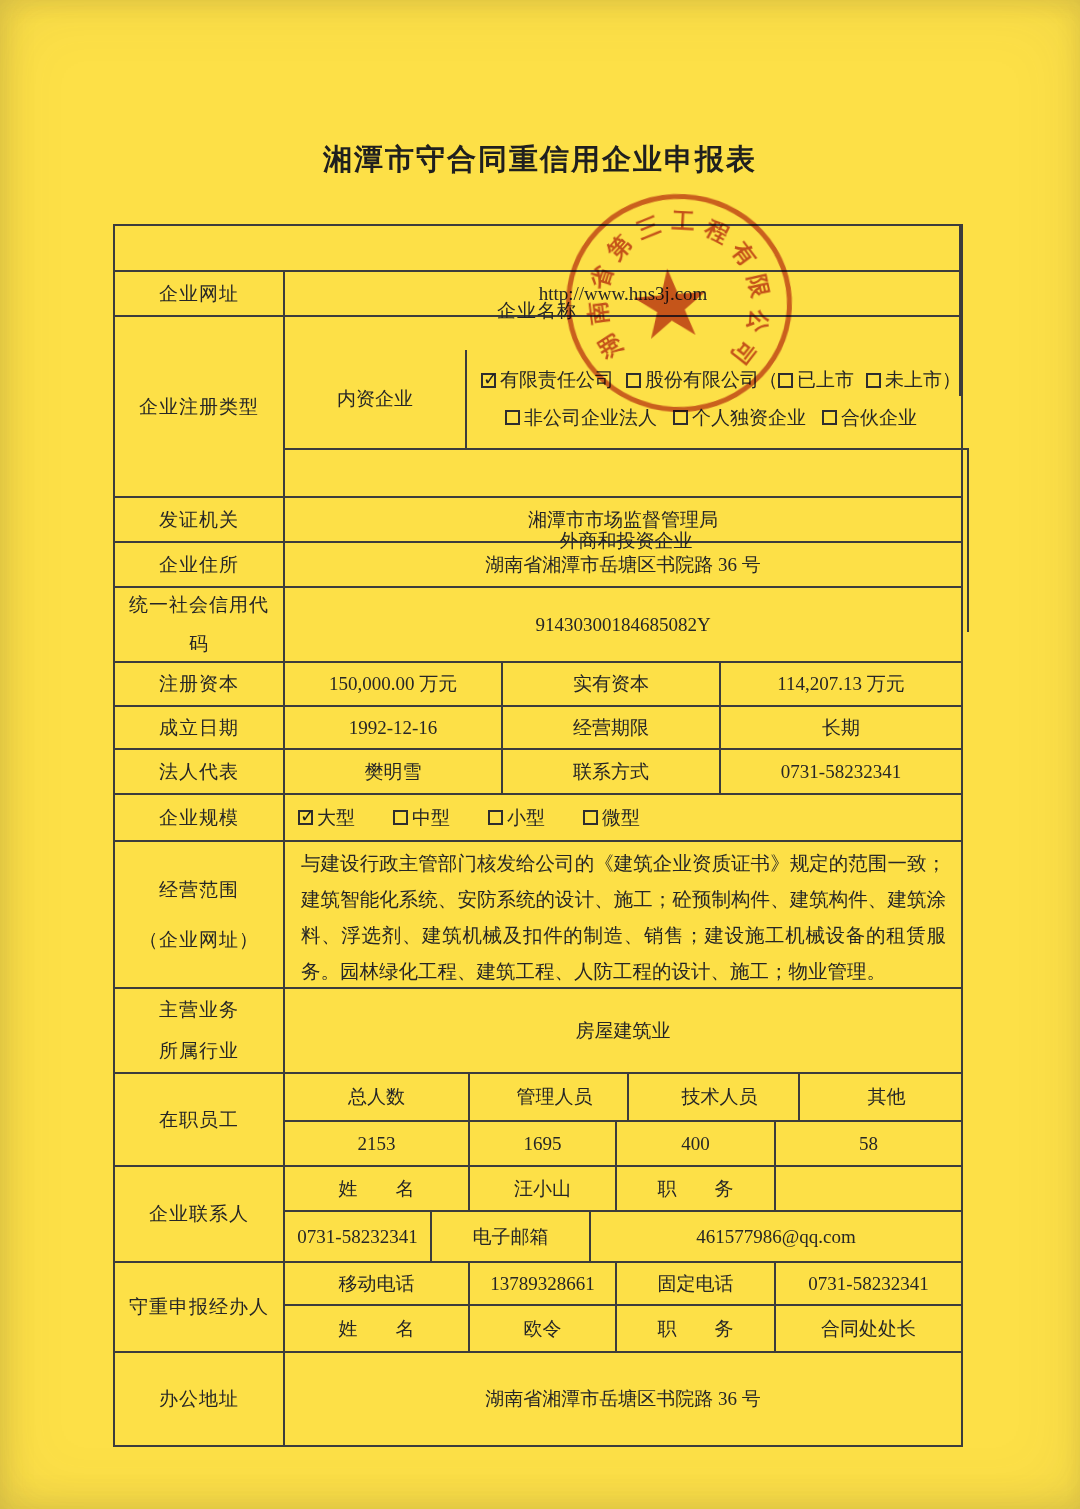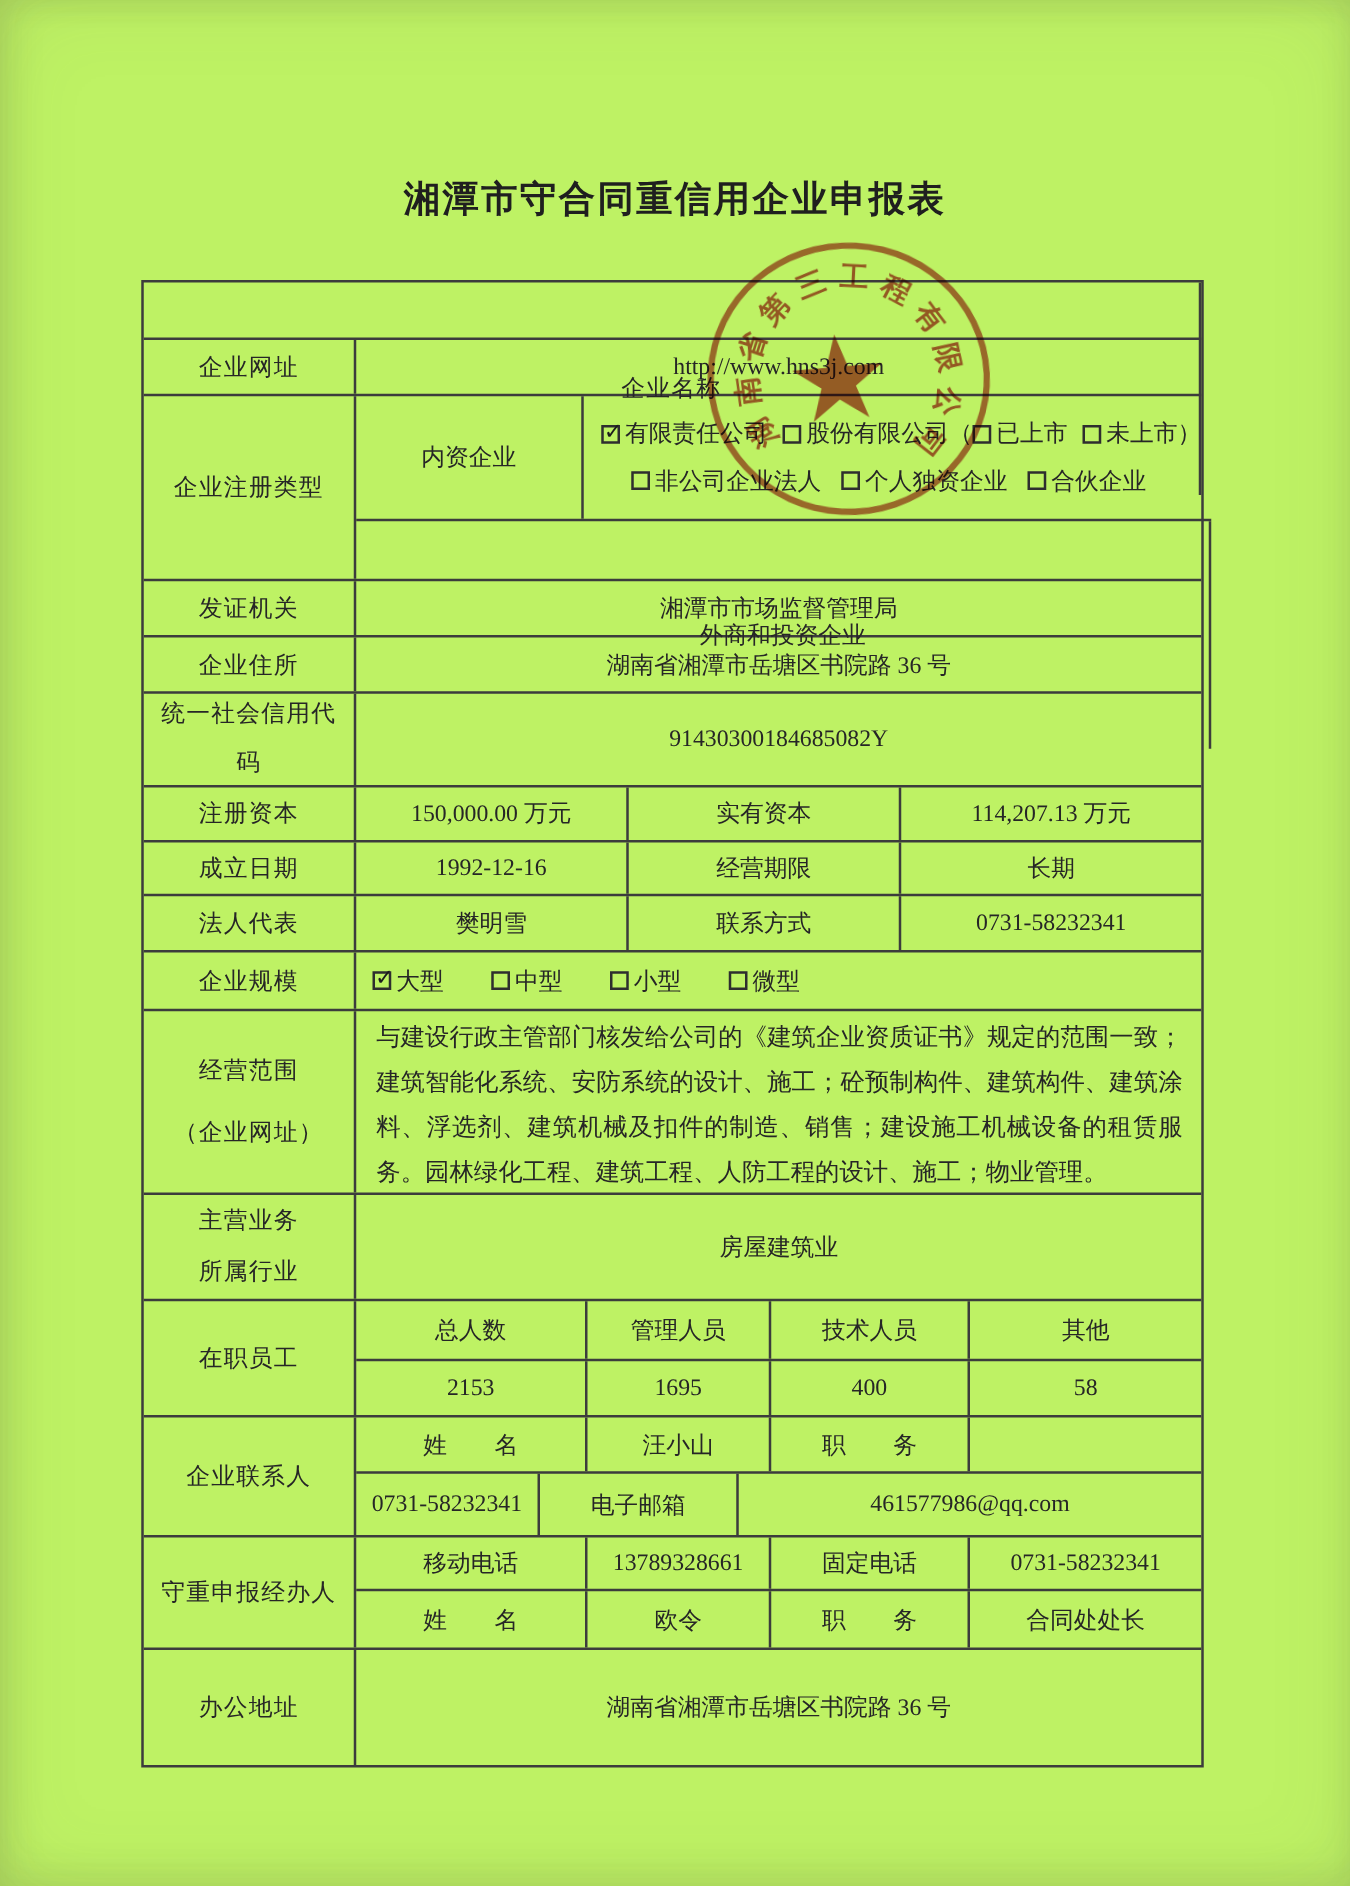--- a/index.html
+++ b/index.html
@@ -6,21 +6,21 @@
   html, body { width: 1080px; height: 1509px; }
   body {
     font-family: "Liberation Serif", serif;
     color: #262626;
     background: #f7f6f3;
     position: relative;
     overflow: hidden;
   }
   .page {
     position: absolute; inset: 0;
-    background: #bef264;
+    background: #fde047;
   }
   .page::after {
     content: ""; position: absolute; inset: 0; pointer-events: none;
     box-shadow: inset 0 0 70px rgba(90,88,80,0.10),
                 inset 0 -12px 28px rgba(70,68,60,0.08),
                 inset 16px 0 26px rgba(70,68,60,0.05),
                 inset 0 10px 18px rgba(70,68,60,0.05);
   }
   .doc-title {
     position: absolute; top: 140px; left: 0; width: 100%;
@@ -46,24 +46,24 @@
   .cell.fill { flex: 1 1 auto; border-right: none; }
   .c-label { flex-basis: 170px; letter-spacing: 1px; }
   .c-218 { flex-basis: 218px; }
   .c-182 { flex-basis: 182px; }
   .c-185 { flex-basis: 185px; }
   .c-147 { flex-basis: 147px; }
   .c-159 { flex-basis: 159px; }
   .subrows { flex: 1 1 auto; display: flex; flex-direction: column; }
   .subrow { display: flex; border-bottom: 2px solid #3c3c3c; flex: 0 0 auto; }
   .subrow.last { border-bottom: none; }
-  .h46 { height: 46px; flex-direction: column; } .h45 { height: 45px; } .h87 { height: 100px; }
+  .h46 { height: 46px; flex-direction: column; } .h45 { height: 45px; } .h87 { height: 100px; margin-top: 33px; }
   .h75 { height: 75px; } .h44 { height: 44px; } .h43 { height: 43px; }
   .h47 { height: 47px; } .h147 { height: 147px; } .h85 { height: 85px; }
-  .h48 { height: 48px; } .h49 { height: 49px; } .h92 { height: 92px; }
+  .h48 { height: 48px; gap: 12px; } .h49 { height: 49px; } .h92 { height: 92px; }
   .two-line { line-height: 2.15; display: block; align-self: center; }
   .two-line.wide { line-height: 2.6; }
   .wrap-label { max-width: 150px; line-height: 2.05; }
   
   .cb { display: inline-flex; align-items: center; white-space: nowrap; }
   .cb .box {
     width: 15px; height: 15px; border: 2px solid #2e2e2e;
     margin-right: 4px; position: relative; flex: 0 0 auto;
   }
   .cb.checked .box::after {

